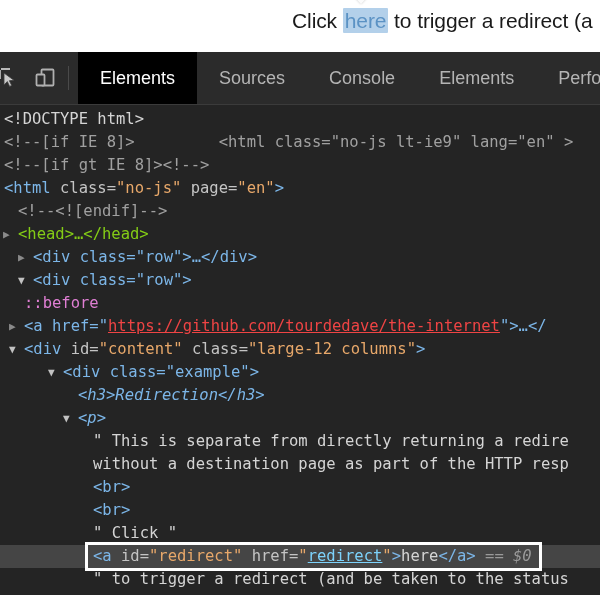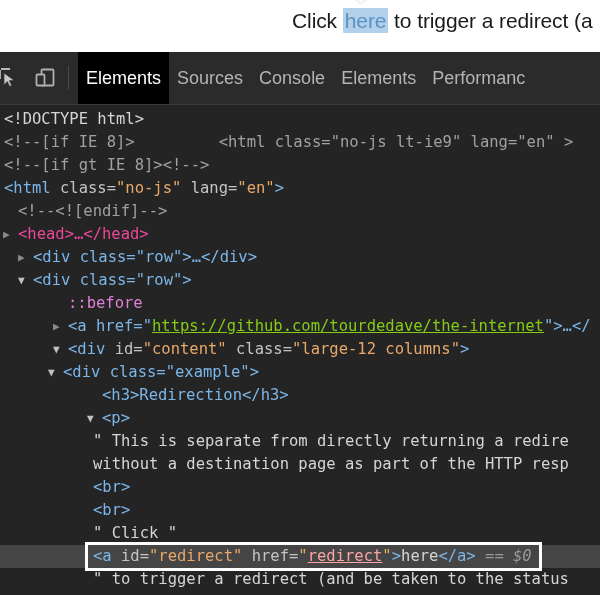--- a/index.html
+++ b/index.html
@@ -83,21 +83,21 @@
   #inspect-icon-wrap { width: 34px; margin-left: -8px; }
   .toolbar-sep {
     width: 1px;
     background: #4a4a4a;
     margin: 14px 9px 14px 4px;
     flex: 0 0 auto;
   }
   .tab {
     display: flex;
     align-items: center;
-    padding: 0 8px;
+    padding: 0 22px;
     font-family: "Liberation Sans", sans-serif;
     font-size: 18px;
     color: #b4b4b4;
     white-space: nowrap;
     flex: 0 0 auto;
     text-align: center;
   }
   .tab.active {
     background: #000000;
     color: #ffffff;
@@ -132,23 +132,23 @@
   .node.selected .rowbox {
     outline: 3px solid #ffffff;
     padding: 0 7px 0 5px;
     margin-left: -5px;
   }
 
   
   .i0  { padding-left: 4px; }
   .i1  { padding-left: 18px; }
   .i2  { padding-left: 33px; }
-  .i3  { padding-left: 68px; }
+  .i3  { padding-left: 24px; }
   .i4  { padding-left: 63px; }
-  .i5  { padding-left: 102px; }
+  .i5  { padding-left: 78px; font-style: italic; }
   .i6  { padding-left: 93px; }
 
   .arrow {
     display: inline-block;
     width: 13px;
     margin-left: -15px;
     margin-right: 2px;
     font-size: 11px;
     vertical-align: 1px;
   }
@@ -156,23 +156,23 @@
   .arrow.open   { color: #c2c2c2; }
 
   
   .tag      { color: #7cb6e8; }
   .attr     { color: #c4c4c4; }
   .val      { color: #e8a86a; }
   .punct    { color: #c4c4c4; }
   .text     { color: #d5d5d5; }
   .comment  { color: #a0a0a0; }
   .pseudo   { color: #e07fd4; }
-  .spec     { color: #ec4899; }
-  .link     { color: #84cc16; text-decoration: underline; }
-  .linkval  { color: #fca5a5; text-decoration: underline; }
+  .spec     { color: #84cc16; }
+  .link     { color: #ef4444; text-decoration: underline; }
+  .linkval  { color: #7dd3fc; text-decoration: underline; }
   .dollar   { color: #9a9a9a; font-style: italic; }
 </style>
 </head>
 <body>
 
 <div id="page-region">
   <div id="tooltip-nub"></div>
   <div id="page-sentence">
     <span>Click </span><span class="linktext">here</span><span> to trigger a redirect (a</span>
   </div>
@@ -210,21 +210,21 @@
 
     <div class="node i0">
       <span class="comment">&lt;!--[if IE 8]&gt;</span><span class="comment" style="white-space:pre;">         </span><span class="comment">&lt;html class="no-js lt-ie9" lang="en" &gt;</span>
     </div>
 
     <div class="node i0">
       <span class="comment">&lt;!--[if gt IE 8]&gt;&lt;!--&gt;</span>
     </div>
 
     <div class="node i0">
-      <span class="tag">&lt;html</span><span class="punct"> </span><span class="attr">class=</span><span class="val">"no-js"</span><span class="punct"> </span><span class="attr">lang=</span><span class="val">"en"</span><span class="tag">&gt;</span>
+      <span class="tag">&lt;html</span><span class="punct"> </span><span class="attr">class=</span><span class="val">"no-js"</span><span class="punct"> </span><span class="attr">page=</span><span class="val">"en"</span><span class="tag">&gt;</span>
     </div>
 
     <div class="node i1">
       <span class="comment">&lt;!--&lt;![endif]--&gt;</span>
     </div>
 
     <div class="node i1">
       <span class="arrow closed">▶</span><span class="spec">&lt;head&gt;…&lt;/head&gt;</span>
     </div>
 

